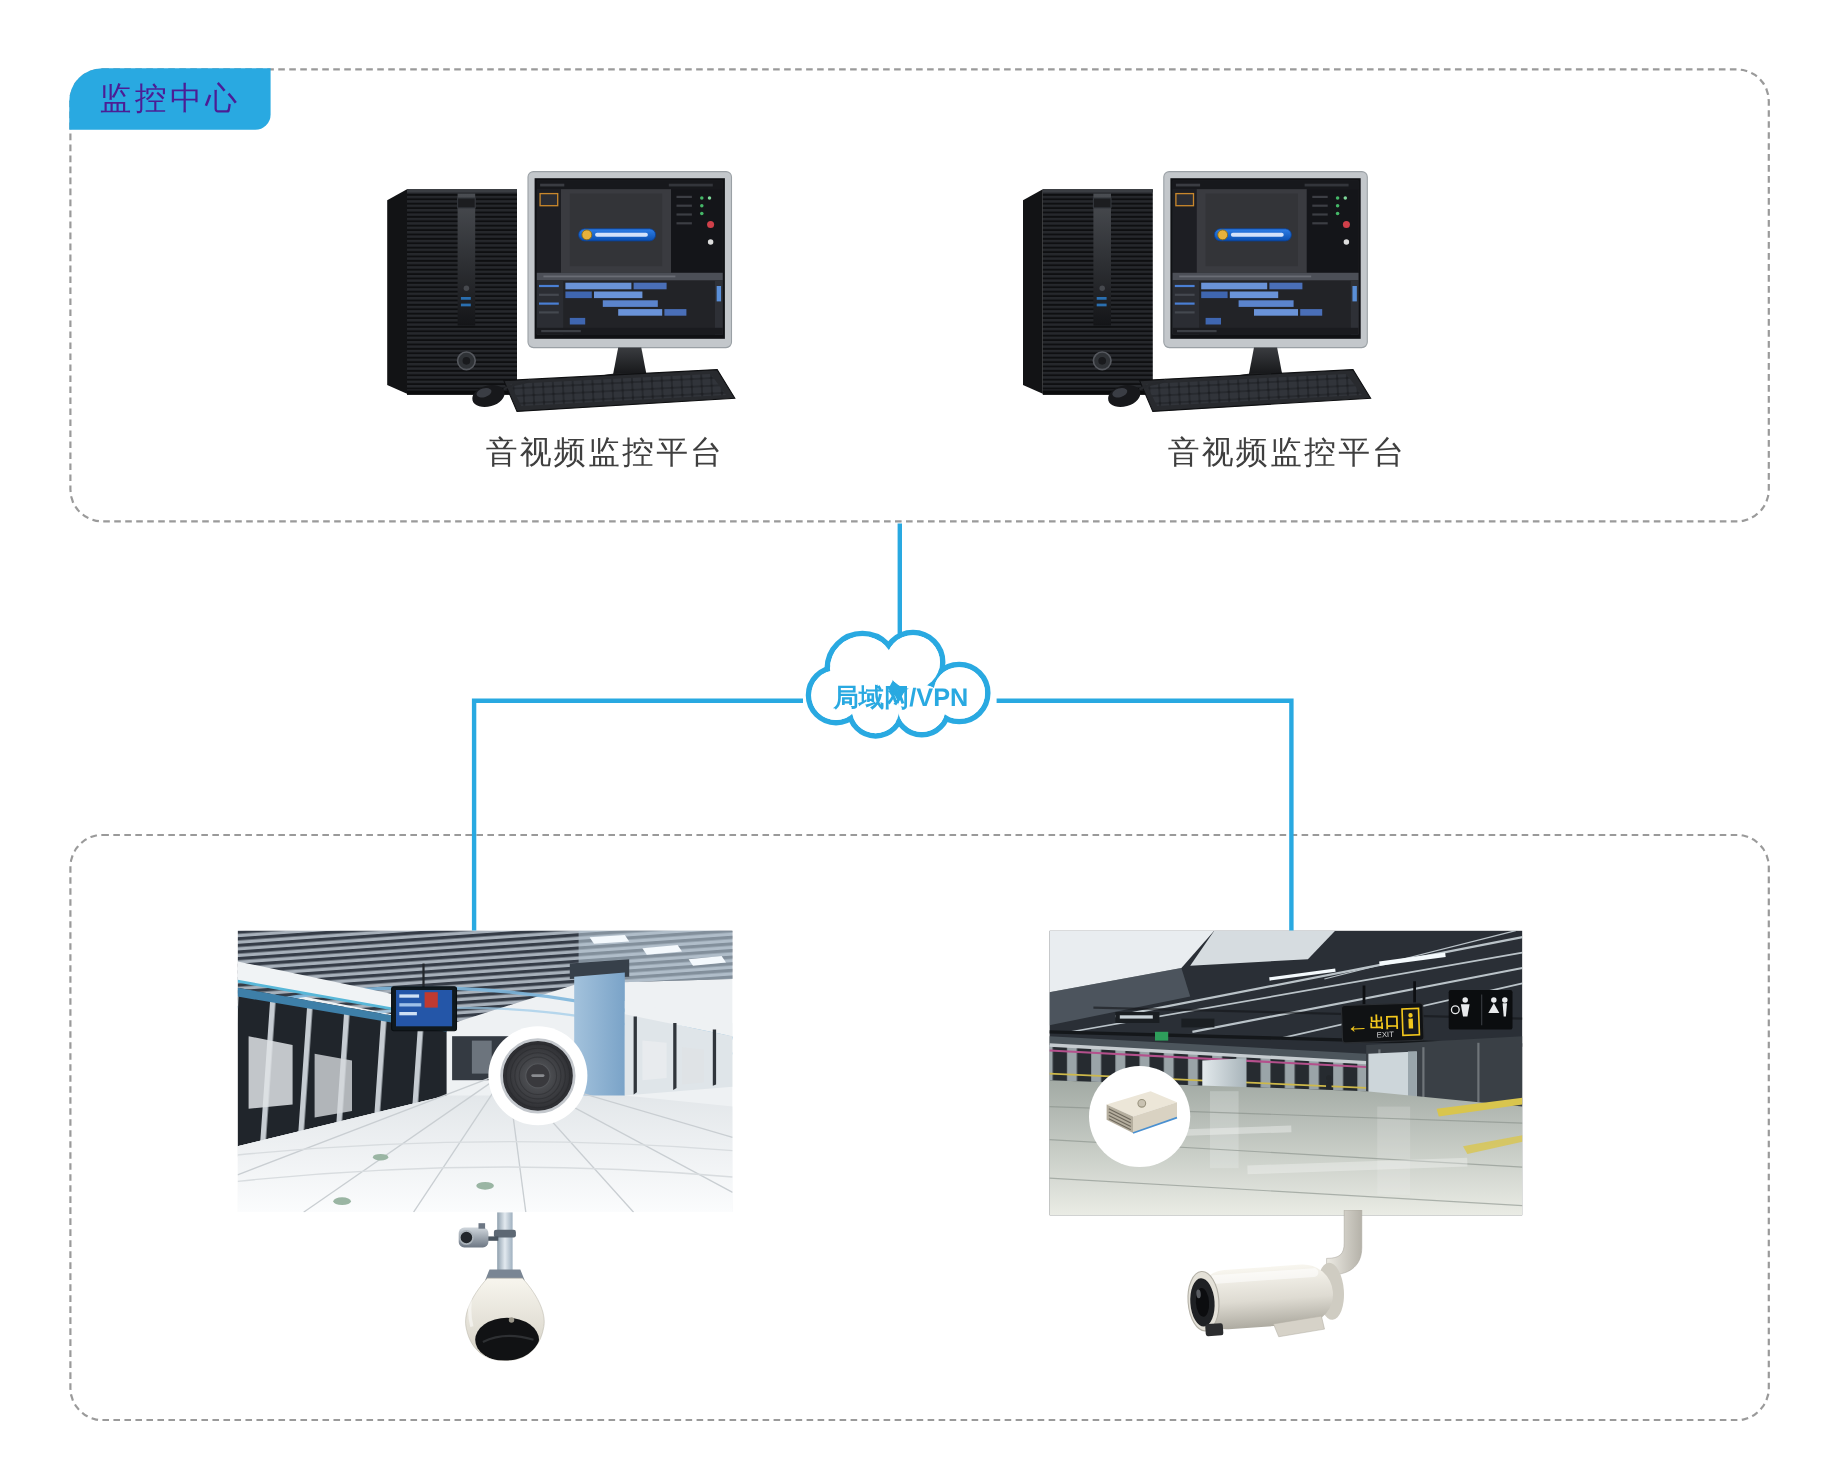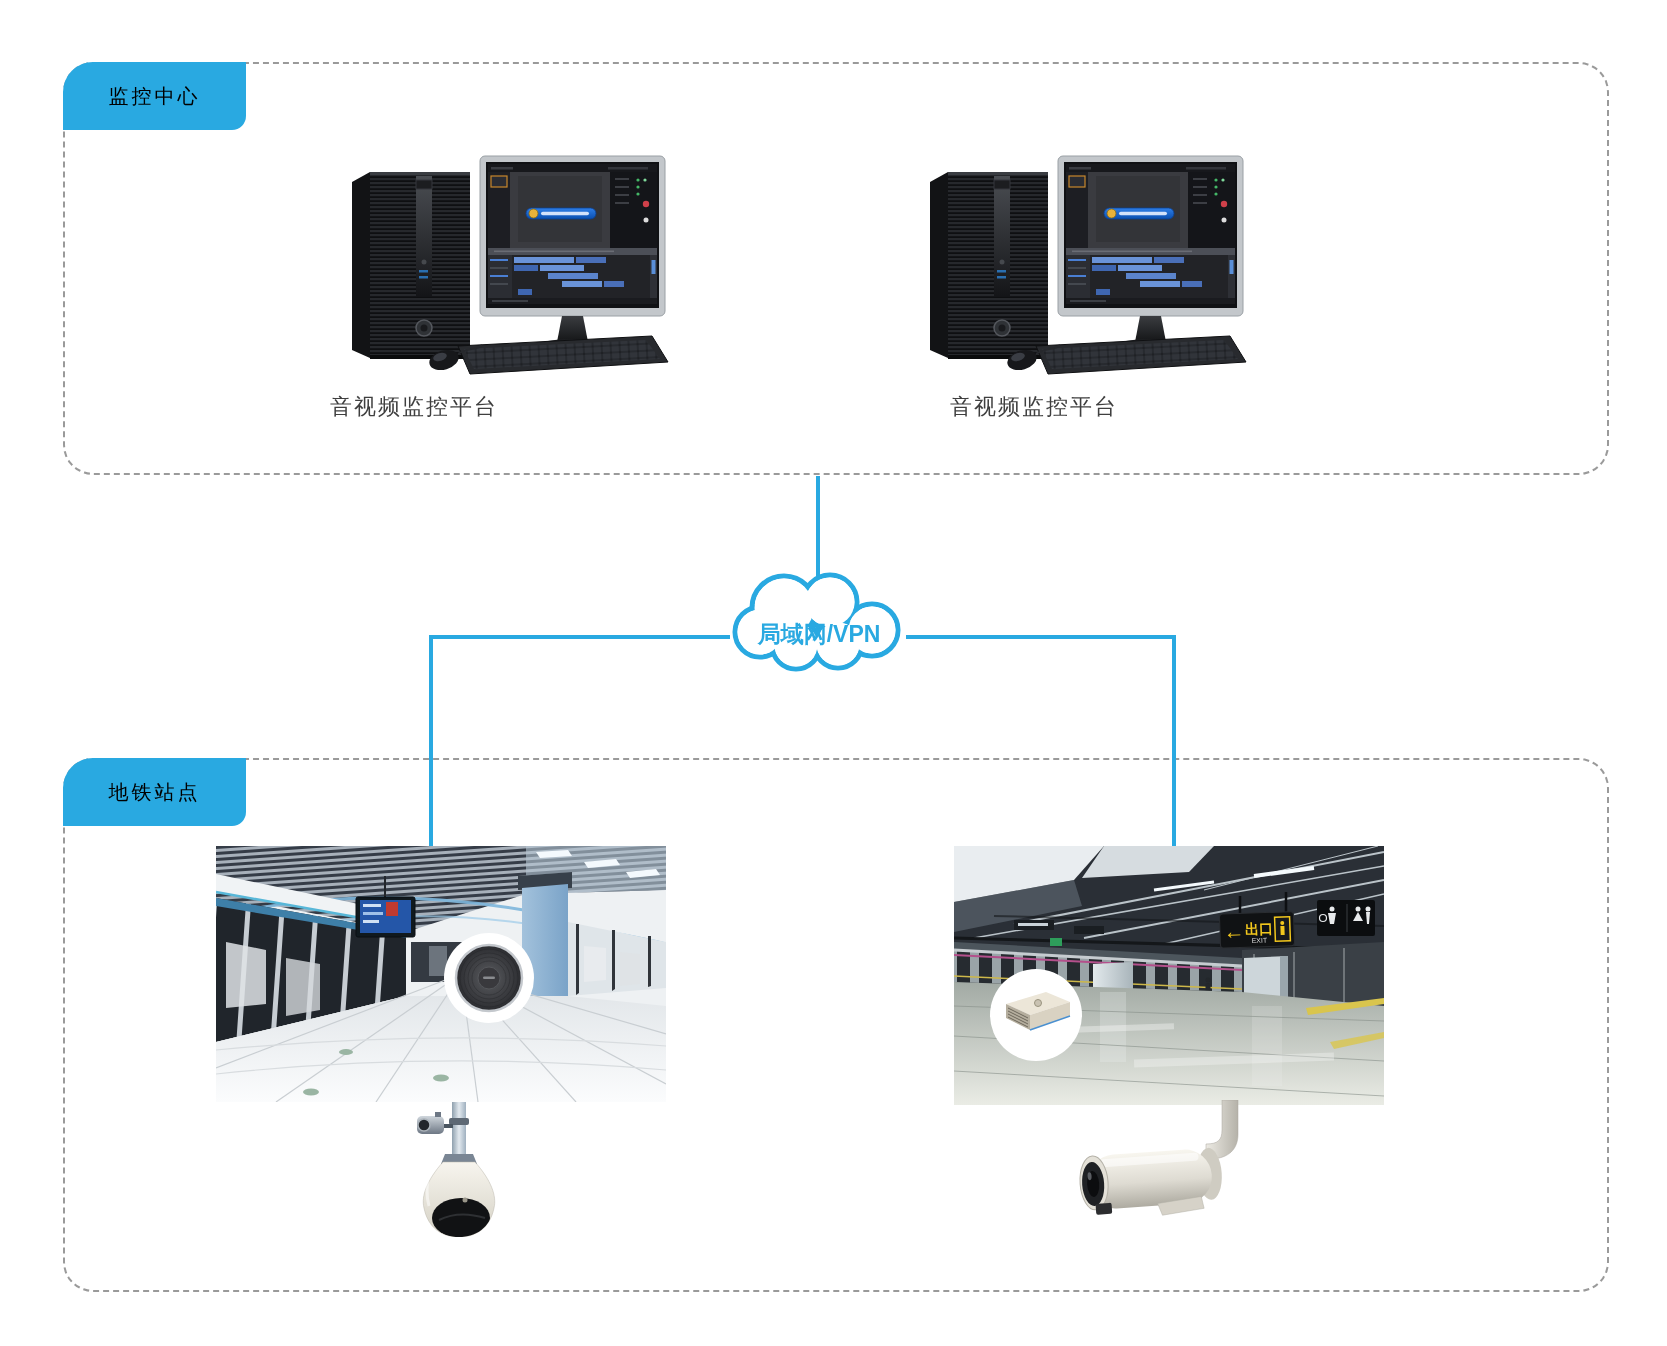--- a/index.html
+++ b/index.html
@@ -1,30 +1,30 @@
 <!DOCTYPE html>
 <html><head>
 <meta charset="utf-8">
 <style>
   html,body{margin:0;padding:0;background:#fff;}
   .canvas{position:relative;width:1667px;height:1346px;background:#fff;overflow:hidden;
           font-family:"Liberation Sans",sans-serif;}
   .zone-box{position:absolute;border:2px dashed #9a9a9a;border-radius:30px;background:transparent;}
   #box-monitoring{left:63px;top:62px;width:1542px;height:409px;}
   #box-stations{left:63px;top:758px;width:1542px;height:530px;}
-  .zone-label{position:absolute;width:183px;height:68px;background:#29a9e1;color:#000000;
-          font-size:20px;font-weight:500;letter-spacing:3px;display:flex;align-items:center;
+  .zone-label{position:absolute;width:183px;height:56px;background:#29a9e1;color:#4c1d95;
+          font-size:29px;font-weight:500;letter-spacing:3px;display:flex;align-items:center;
           justify-content:center;border-radius:30px 0 14px 0;z-index:6;}
   #label-monitoring{left:63px;top:62px;}
   #label-stations{left:63px;top:758px;}
   #connectors{position:absolute;left:0;top:0;z-index:5;pointer-events:none;}
   .ws{position:absolute;width:340px;height:235px;z-index:2;}
   #ws-left{left:330px;top:150px;}
   #ws-right{left:908px;top:150px;}
-  .ws-caption{position:absolute;top:392px;width:440px;font-size:22px;
+  .ws-caption{position:absolute;top:392px;width:440px;text-align:center;font-size:29px;
           color:#3f3f3f;letter-spacing:2px;z-index:2;}
   #caption-left{left:330px;}
   #caption-right{left:950px;}
   .photo{position:absolute;z-index:2;}
   #photo-left{left:216px;top:846px;width:450px;height:256px;}
   #photo-right{left:954px;top:846px;width:430px;height:259px;}
   .cam{position:absolute;z-index:2;}
   #cam-dome{left:399px;top:1102px;}
   #cam-bullet{left:1060px;top:1100px;}
 </style>
@@ -189,21 +189,20 @@
           <ellipse cx="110" cy="207" rx="7" ry="4" transform="rotate(-16 110 207)" fill="#3a3d44"></ellipse>
         </g>
       </symbol>
     </defs>
   </svg>
 
   <div class="zone-box" id="box-monitoring"></div>
   <div class="zone-box" id="box-stations"></div>
 
   <div class="zone-label" id="label-monitoring">监控中心</div>
-  <div class="zone-label" id="label-stations">地铁站点</div>
 
   <svg id="connectors" width="1667" height="1346">
     <g stroke="#29a9e1" stroke-width="4" fill="none">
       <path d="M818,476 L818,592"></path>
       <path d="M431,846 L431,637 L730,637"></path>
       <path d="M1174,846 L1174,637 L906,637"></path>
     </g>
     <g transform="translate(726,568)">
       <g fill="#ffffff" stroke="#29a9e1" stroke-width="5">
         <circle cx="58" cy="40" r="32"></circle>

